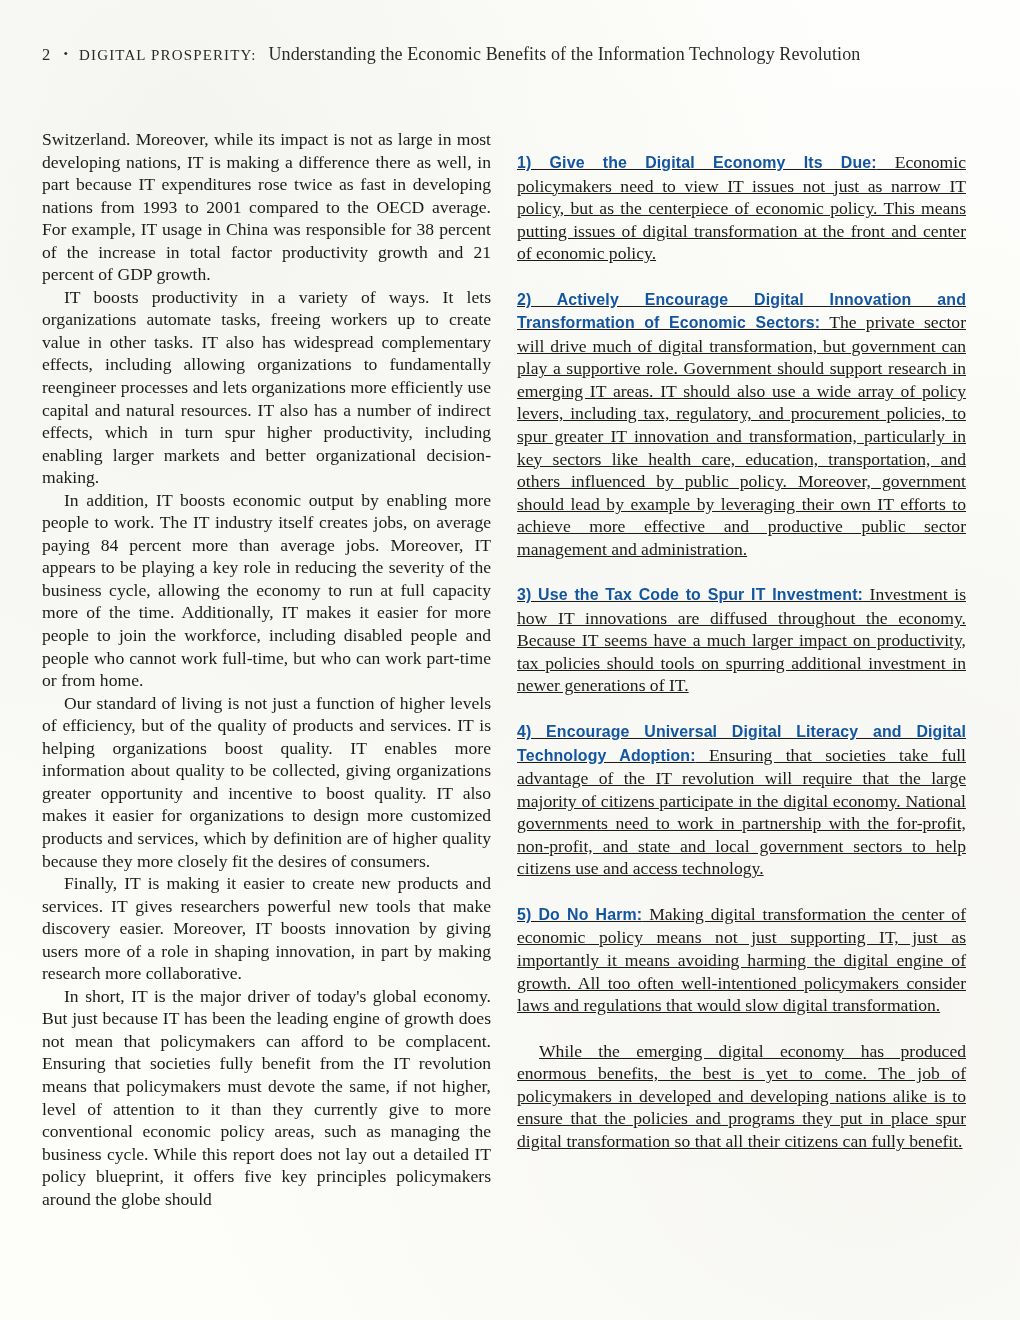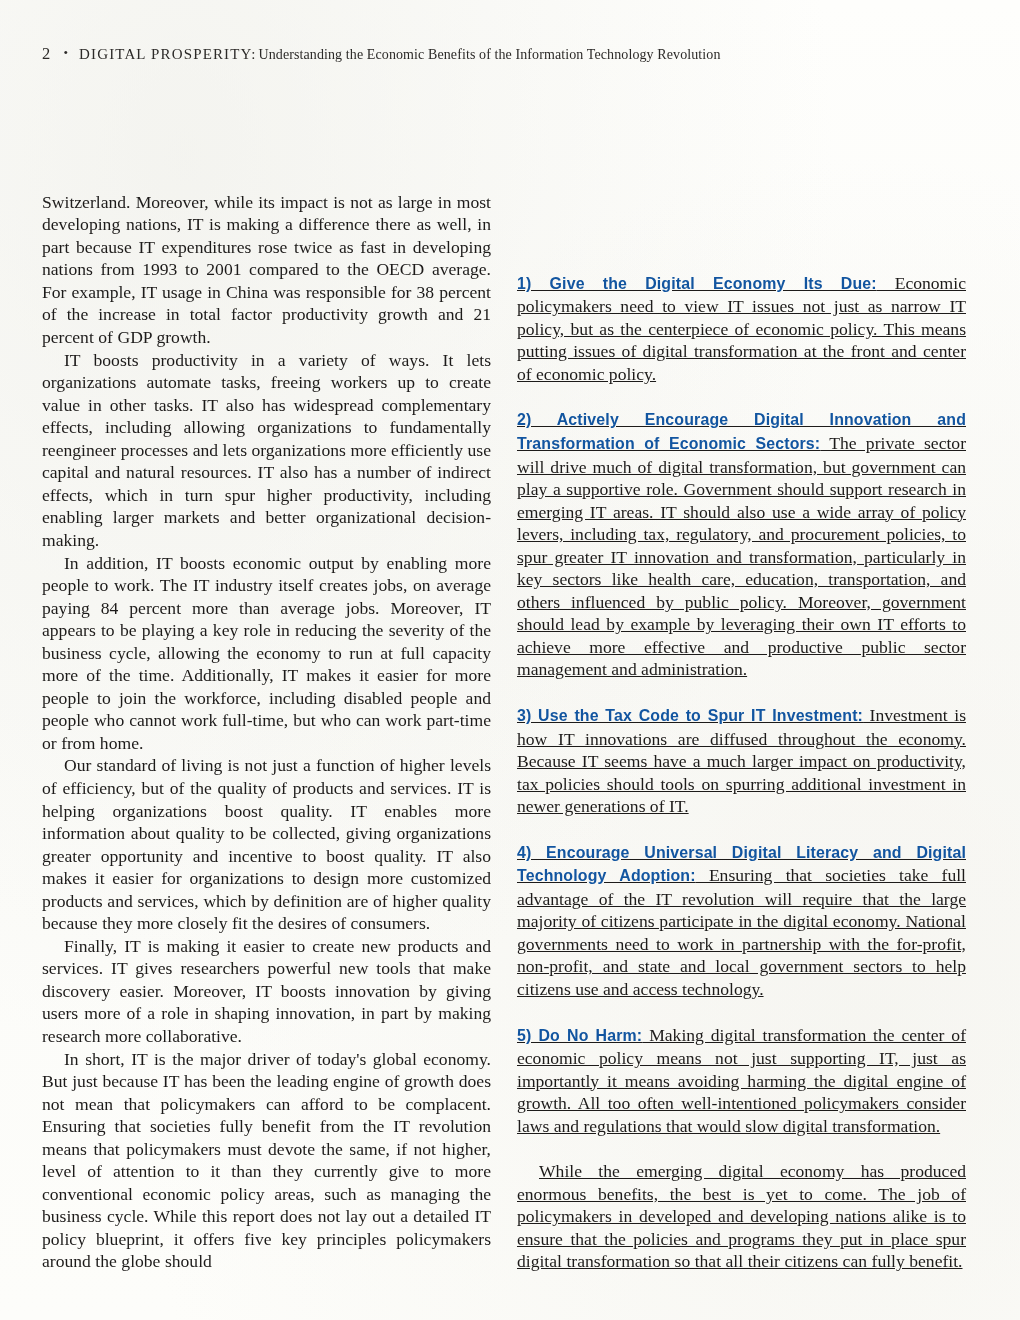--- a/index.html
+++ b/index.html
@@ -61,35 +61,34 @@
     margin-right: 11px;
     line-height: 1;
     position: relative;
     top: -2px;
   }
   .rh-caps {
     font-size: 15px;
     letter-spacing: 1.15px;
   }
   .rh-sub {
-    font-size: 14px;
+    font-size: 18px;
     letter-spacing: 0.1px;
-    margin-left: 2px;
+    margin-left: 12px;
   }
 
   
   .columns {
     position: absolute;
     left: 42px;
     top: 128px;
     width: 936px;
     height: 1145px;
     display: flex;
     gap: 26px;
-    align-items: flex-end;
   }
   .col {
     width: 449px;
     flex: 0 0 449px;
   }
   p.para {
     margin: 0;
     font-size: 17.6px;
     line-height: 22.55px;
     text-align: justify;

